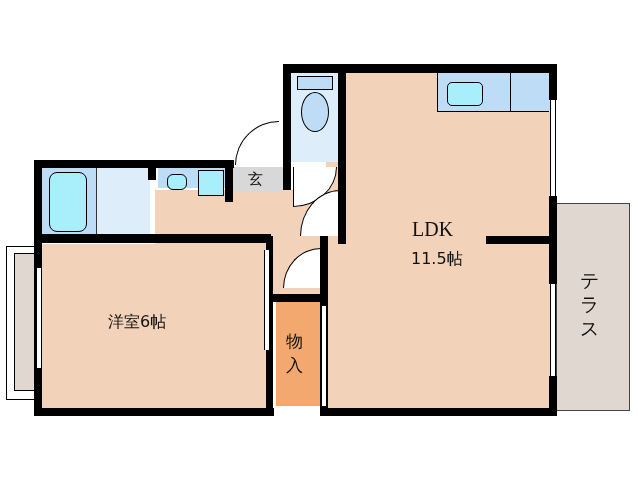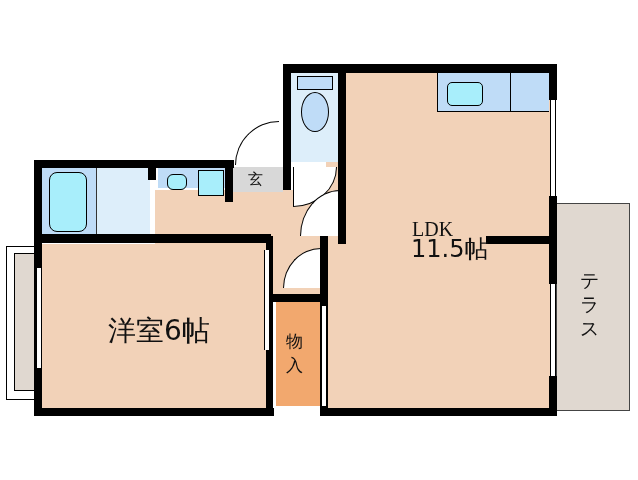--- a/index.html
+++ b/index.html
@@ -70,20 +70,20 @@
 <div class="abs wall" style="left:320px;top:236px;width:8px;height:180px;"></div>
 <div class="abs wall" style="left:270px;top:294px;width:58px;height:8px;"></div>
 <div class="abs wall" style="left:266px;top:236px;width:7px;height:180px;"></div>
 
 <div class="abs win" style="left:36px;top:268px;width:6px;height:100px;"></div>
 <div class="abs win" style="left:550px;top:100px;width:6px;height:96px;"></div>
 <div class="abs win" style="left:550px;top:284px;width:6px;height:92px;"></div>
 <div class="abs win" style="left:321px;top:306px;width:6px;height:100px;"></div>
 <div class="abs win" style="left:264px;top:250px;width:6px;height:100px;"></div>
 
-<div class="label" style="left:108px;top:312px;font-size:28px;">洋室6帖</div>
+<div class="label" style="left:108px;top:312px;font-size:16px;">洋室6帖</div>
 <div class="label" style="left:412px;top:218px;font-size:20px;font-family:Liberation Serif, serif;">LDK</div>
-<div class="label" style="left:411px;top:233px;font-size:24px;text-align:center;">11.5帖</div>
+<div class="label" style="left:411px;top:249px;font-size:16px;text-align:center;">11.5帖</div>
 <div class="label" style="left:286px;top:330px;font-size:17px;">物</div>
 <div class="label" style="left:286px;top:354px;font-size:17px;">入</div>
 <div class="label" style="left:580px;top:268px;font-size:19px;">テ</div>
 <div class="label" style="left:580px;top:292px;font-size:19px;">ラ</div>
 <div class="label" style="left:580px;top:316px;font-size:19px;">ス</div>
 
 </body></html>

